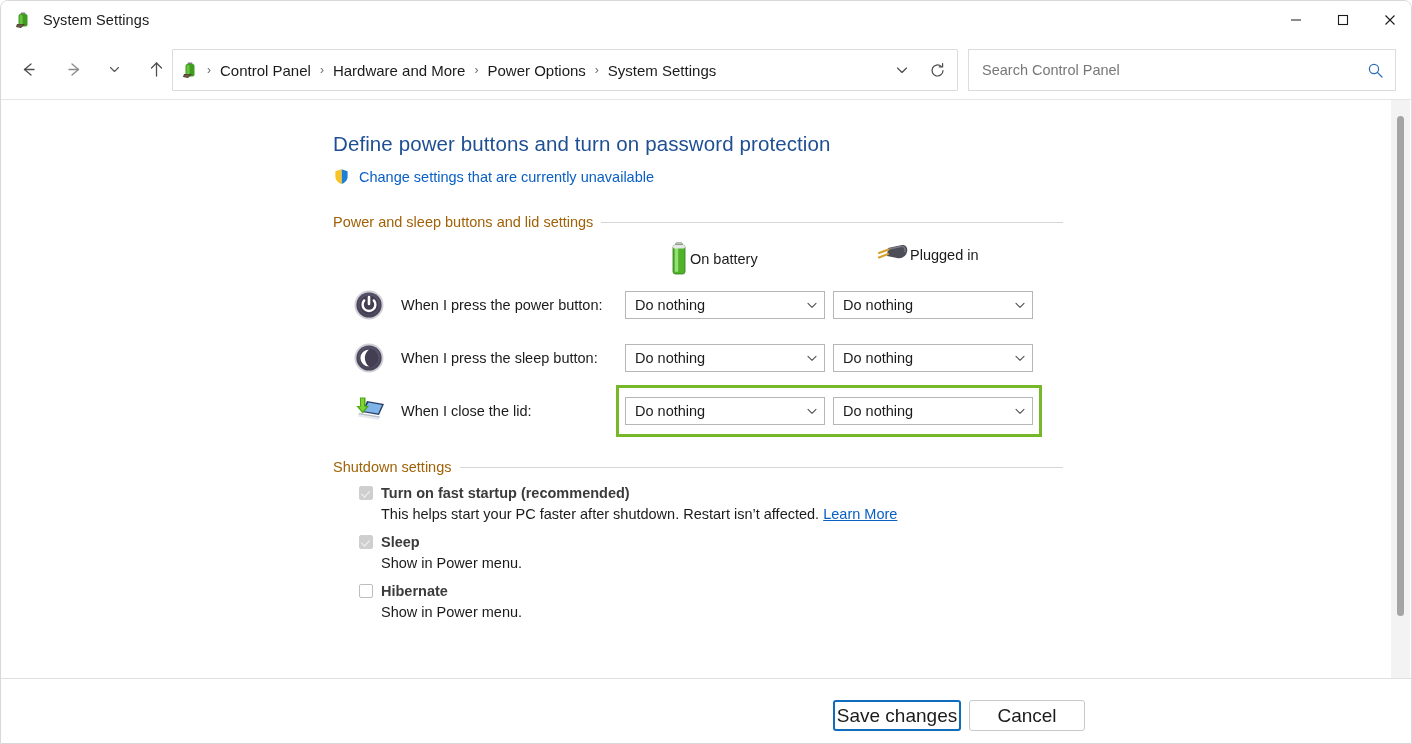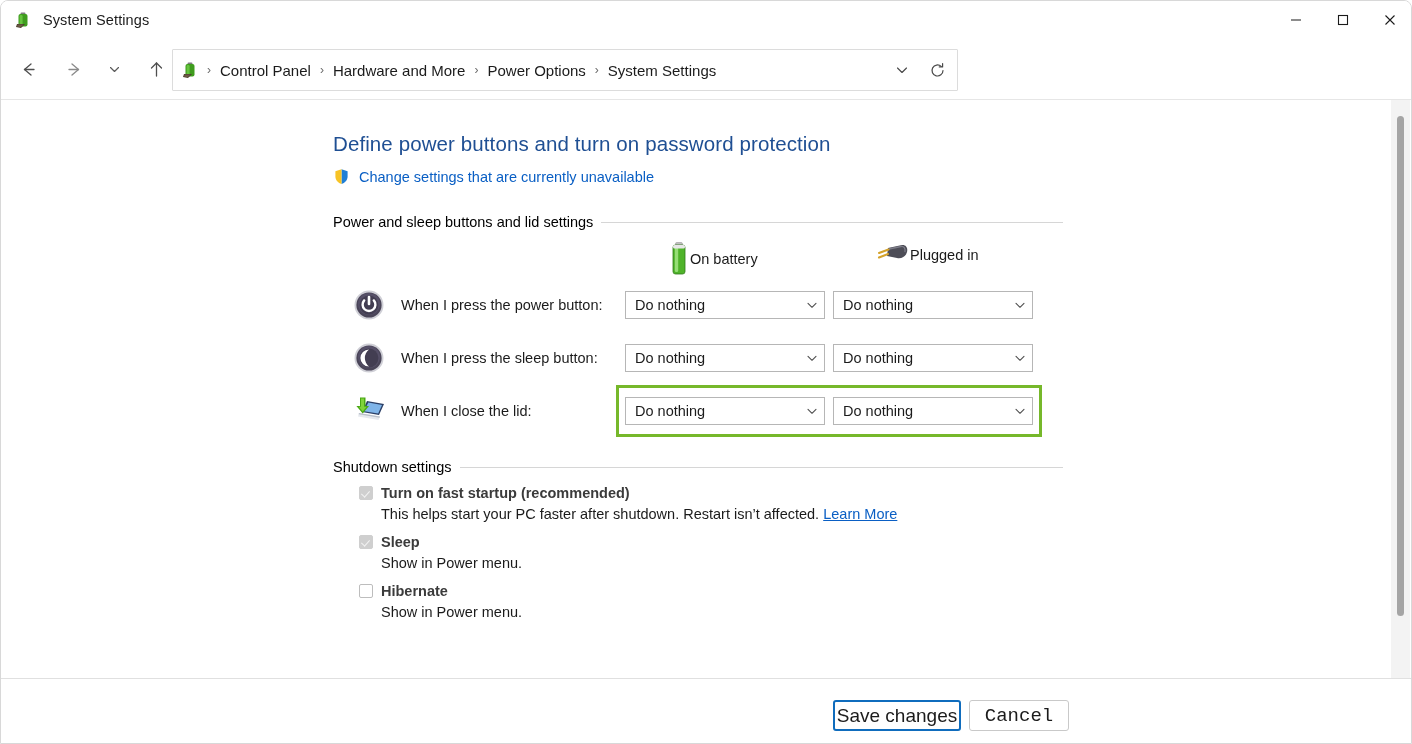--- a/index.html
+++ b/index.html
@@ -232,21 +232,21 @@
   }
 
   
   .group {
     display: flex;
     align-items: center;
     margin-top: 29px;
   }
   .group-label {
     font-size: 14.5px;
-    color: #000000;
+    color: #a16207;
     white-space: nowrap;
   }
   .group-rule {
     flex: 1;
     height: 1px;
     background: #d6d6d6;
     margin-left: 8px;
   }
 
   
@@ -431,22 +431,21 @@
     align-items: center;
     justify-content: center;
   }
   .btn-save {
     left: 832px;
     width: 128px;
     border: 2px solid #0f6cbd;
   }
   .btn-cancel {
     left: 968px;
-    width: 100px;
-    font-family: Liberation Mono, monospace;
+    width: 116px;
   }
 </style>
 </head>
 <body>
 
 <div class="screen">
   <div class="window">
 
     <div class="edge-artifact" style="top:100px;height:6px;background:#3d8b1f;"></div>
     <div class="edge-artifact" style="top:205px;height:5px;background:#6aa84f;"></div>
@@ -535,20 +534,29 @@
           </svg>
       </div>
       <div class="addr-refresh">
         <svg width="17" height="17" viewBox="0 0 17 17">
           <path d="M14 8.5 A5.5 5.5 0 1 1 12.2 4.4" fill="none" stroke="#4a4a4a" stroke-width="1.2" stroke-linecap="round"></path>
           <path d="M13.6 1.6 V4.9 H10.3" fill="none" stroke="#4a4a4a" stroke-width="1.2" stroke-linecap="round" stroke-linejoin="round"></path>
         </svg>
       </div>
     </div>
 
+    <div class="searchbox">
+      <input type="text" placeholder="Search Control Panel" style="">
+      <div class="search-icon">
+        <svg width="17" height="17" viewBox="0 0 17 17">
+          <circle cx="7" cy="7" r="4.6" fill="none" stroke="#2b6cb5" stroke-width="1.2"></circle>
+          <path d="M10.4 10.4 L15 15" stroke="#2b6cb5" stroke-width="1.2" stroke-linecap="round"></path>
+        </svg>
+      </div>
+    </div>
 
     <div class="nav-sep"></div>
 
     <div class="content">
       <div class="inner">
 
         <h1 class="page-title">Define power buttons and turn on password protection</h1>
 
         <div class="uac-row">
           <span>

